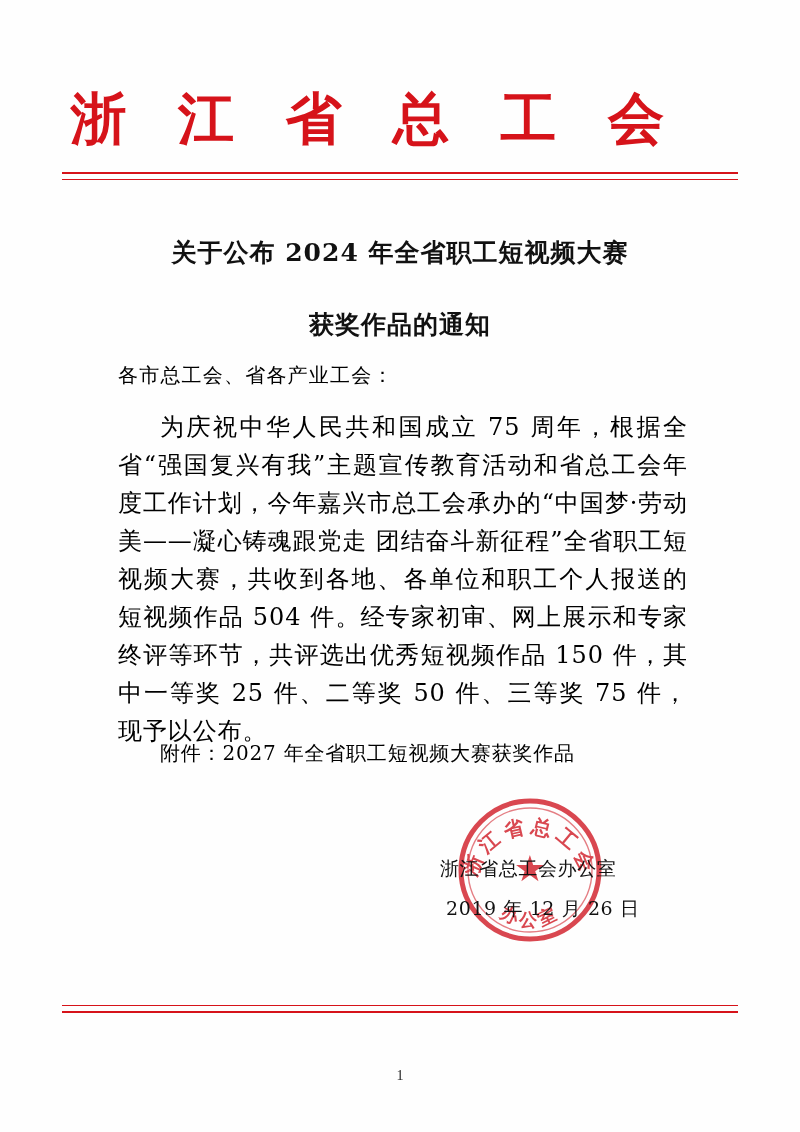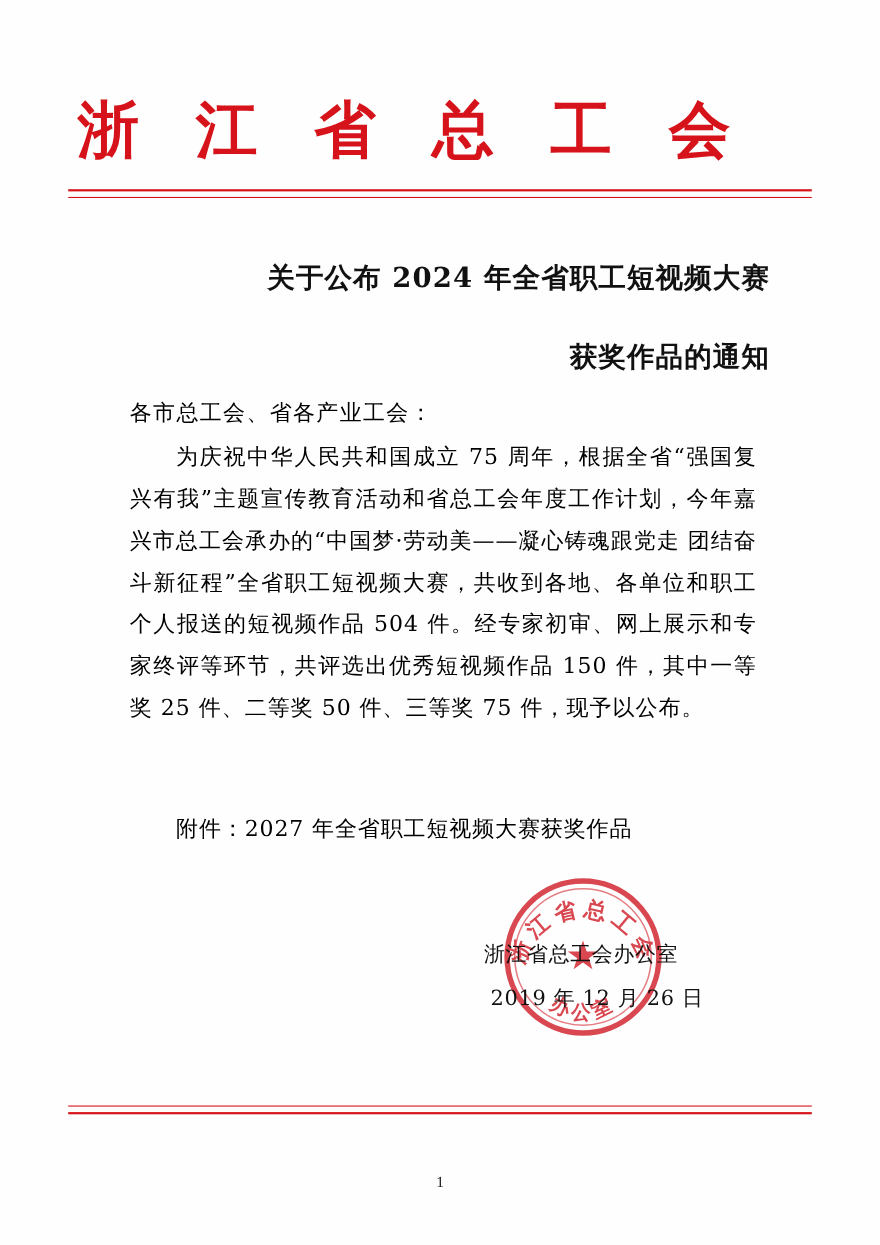--- a/index.html
+++ b/index.html
@@ -58,21 +58,21 @@
     width: 100%;
     margin-top: 5px;
   }
 
   
   .doc-title {
     position: absolute;
     top: 232px;
     left: 100px;
     width: 600px;
-    text-align: right;
+    text-align: center;
     font-family: "DejaVu Serif", "Liberation Serif", serif;
     font-weight: bold;
     font-size: 25px;
     line-height: 42px;
     letter-spacing: 1px;
     color: #111;
   }
   .doc-title .line2 {
     display: block;
     margin-top: 30px;
@@ -85,28 +85,28 @@
     left: 118px;
     width: 570px;
   }
   .salutation {
     font-size: 20px;
     line-height: 38px;
     letter-spacing: 1.2px;
     font-family: "DejaVu Serif", "Liberation Serif", serif;
   }
   .para {
-    font-size: 20px;
+    font-size: 24px;
     line-height: 38px;
     letter-spacing: 0.9px;
     text-align: justify;
     text-justify: inter-ideograph;
     text-indent: 42px;
     font-family: "DejaVu Serif", "Liberation Serif", serif;
-    margin-top: 2px;
+    margin-top: 14px;
   }
   .attachment {
     position: absolute;
     top: 735px;
     left: 160px;
     font-size: 20px;
     line-height: 36px;
     letter-spacing: 0.8px;
     font-family: "DejaVu Serif", "Liberation Serif", serif;
   }

